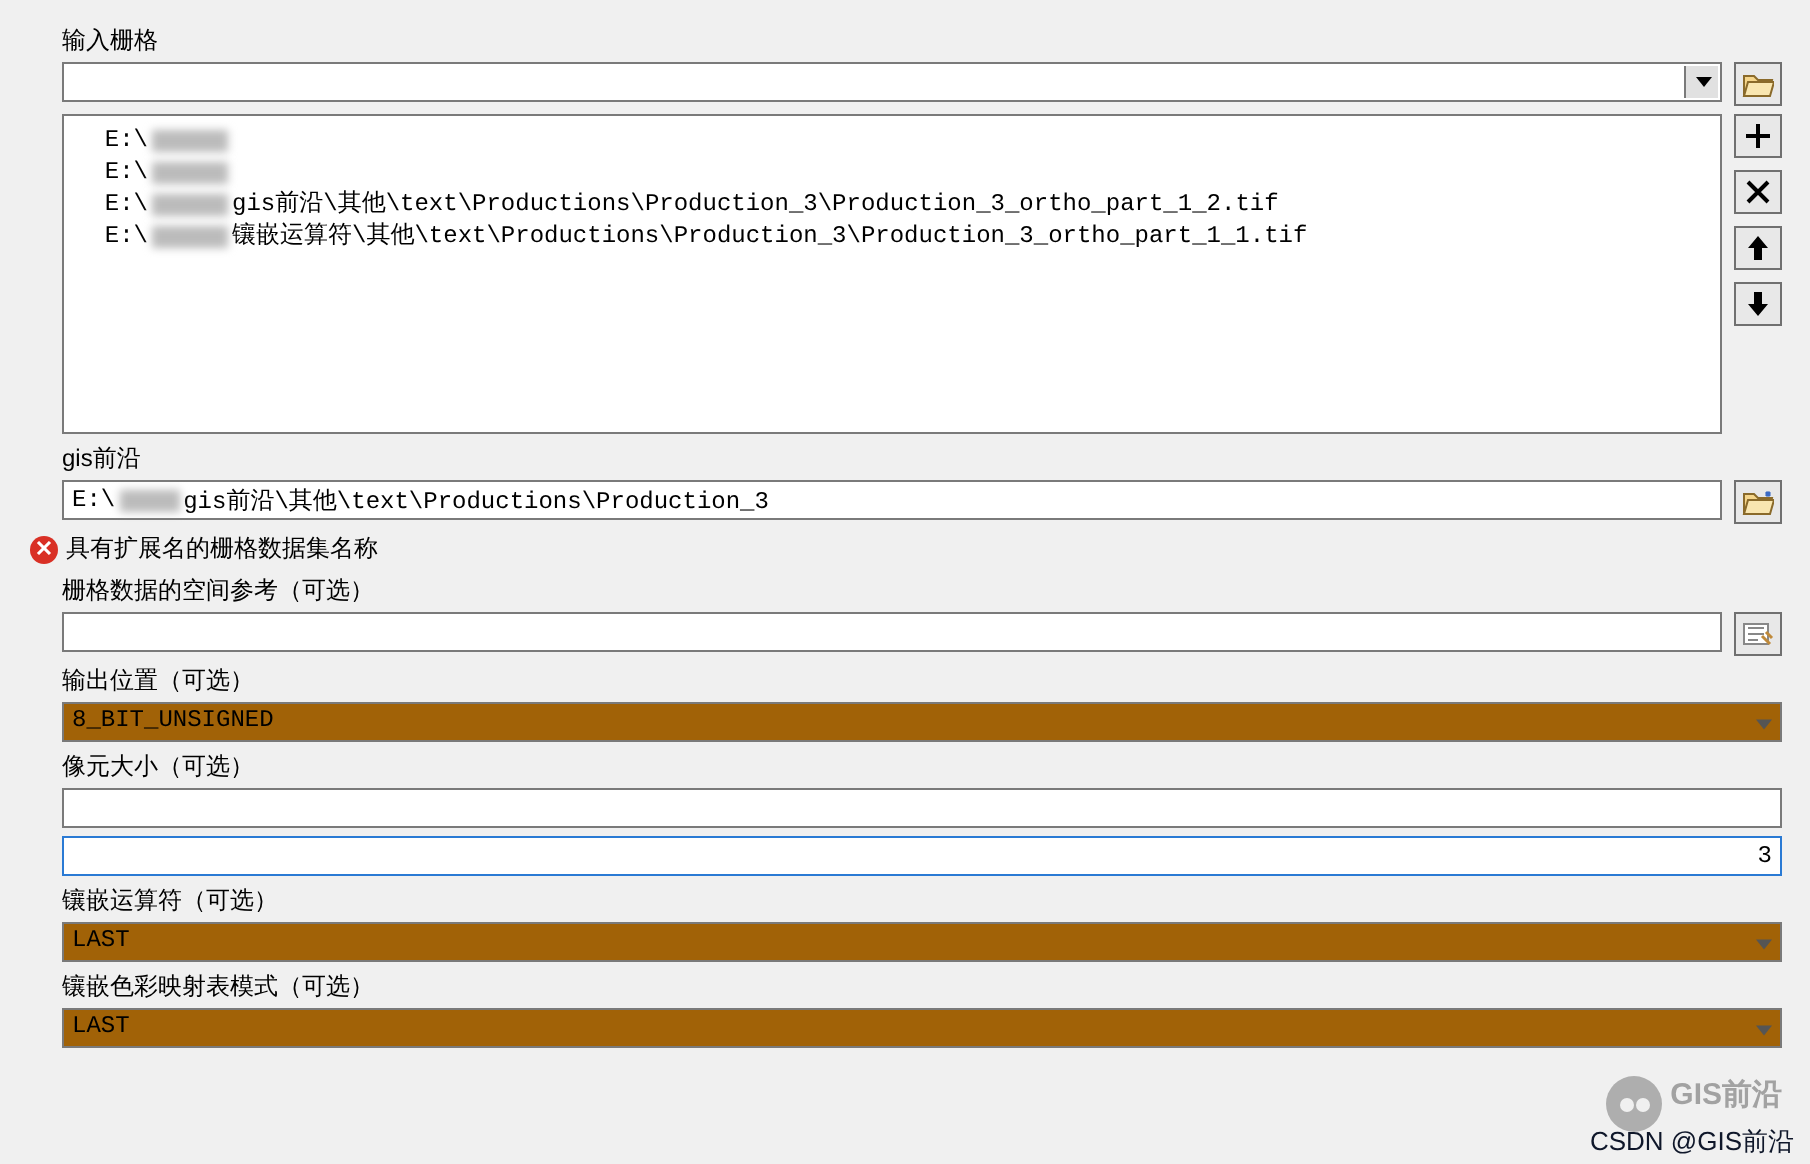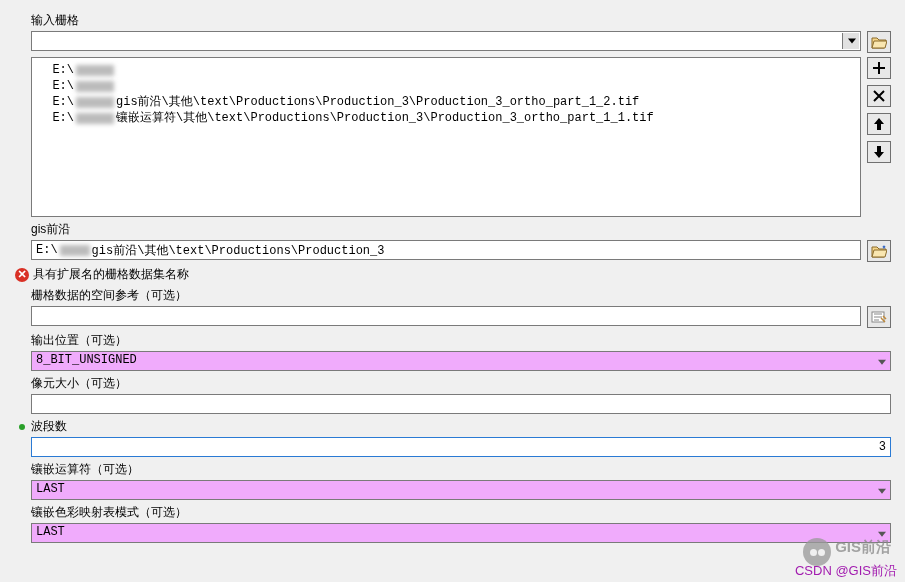--- a/index.html
+++ b/index.html
@@ -10,29 +10,29 @@
 .text-input { flex: 1; height: 20px; border: 1px solid #7a7a7a; background: #fff; padding: 1px 4px; font-size: 12px; font-family: inherit; }
 .text-input.mono { font-family: "Courier New", monospace; }
 .dropdown { flex: 1; height: 20px; border: 1px solid #7a7a7a; background: #fff; position: relative; }
 .dropdown::after { content: ""; position: absolute; right: 4px; top: 50%; transform: translateY(-50%); width: 0; height: 0; border-left: 4px solid transparent; border-right: 4px solid transparent; border-top: 5px solid #000; }
 .dropdown-arrow-btn { width: 17px; position: absolute; right: 1px; top: 1px; bottom: 1px; background: #e1e1e1; border-left: 1px solid #7a7a7a; }
 .icon-btn { width: 24px; height: 22px; border: 1px solid #707070; background: #e8e8e8; display: flex; align-items: center; justify-content: center; cursor: pointer; }
 .listbox { flex: 1; border: 1px solid #7a7a7a; background: #fff; height: 160px; overflow: auto; padding: 4px 2px; }
 .list-item { font-family: "Courier New", monospace; font-size: 12px; padding: 0 4px; white-space: pre; line-height: 16px; display: flex; align-items: center; }
 .blur { display: inline-block; width: 38px; height: 11px; background: #bbb; filter: blur(2px); margin: 0 2px; vertical-align: middle; }
 .btn-stack { display: flex; flex-direction: column; gap: 6px; }
-.select-box { flex: 1; height: 20px; border: 1px solid #7a7a7a; background: #f0abfc; position: relative; padding: 1px 18px 1px 4px; font-size: 12px; font-family: "Courier New", monospace; }
+.select-box { flex: 1; height: 20px; border: 1px solid #7a7a7a; background: #a16207; position: relative; padding: 1px 18px 1px 4px; font-size: 12px; font-family: "Courier New", monospace; }
 .select-box .arrow { position: absolute; right: 4px; top: 50%; transform: translateY(-25%); width: 0; height: 0; border-left: 4px solid transparent; border-right: 4px solid transparent; border-top: 5px solid #555; }
 .highlight-blue { border: 1px solid #2a7ad4; }
 .align-right { text-align: right; }
 .error-icon { width: 14px; height: 14px; border-radius: 50%; background: #d93025; color: #fff; font-size: 11px; font-weight: bold; display: inline-flex; align-items: center; justify-content: center; margin-left: -16px; margin-right: 2px; }
 .green-dot { width: 6px; height: 6px; background: #2aa02a; border-radius: 50%; display: inline-block; margin-left: -12px; margin-right: 4px; }
 svg { display: block; }
 .watermark-logo { position: absolute; bottom: 16px; right: 14px; opacity: 0.75; display: flex; align-items: flex-start; gap: 4px; color: #888; font-size: 15px; font-weight: bold; }
-.watermark-csdn { position: absolute; bottom: 2px; right: 8px; color: #a21caf; font-size: 13px; }
+.watermark-csdn { position: absolute; bottom: 2px; right: 8px; color: #0f172a; font-size: 13px; }
 .wechat-icon { width: 28px; height: 28px; border-radius: 50%; background: #999; position: relative; display: flex; align-items: center; justify-content: center; }
 .wechat-inner { display:flex; }
 .wechat-inner span { width:7px; height:7px; background:#f0f0f0; border-radius:50%; margin:0 0.5px;}
 </style>
 </head>
 <body>
 
 <div class="panel">
 
   <div class="field-label">输入栅格</div>
@@ -118,24 +118,20 @@
       <span>8_BIT_UNSIGNED</span>
       <span class="arrow"></span>
     </div>
   </div>
 
   <div class="field-label">像元大小（可选）</div>
   <div class="row">
     <input class="text-input" value="" style="">
   </div>
 
-  <div class="field-label">
-    <span class="green-dot"></span>
-    <span>波段数</span>
-  </div>
   <div class="row">
     <input class="text-input highlight-blue align-right mono" value="3" style="">
   </div>
 
   <div class="field-label">镶嵌运算符（可选）</div>
   <div class="row">
     <div class="select-box">
       <span>LAST</span>
       <span class="arrow"></span>
     </div>

